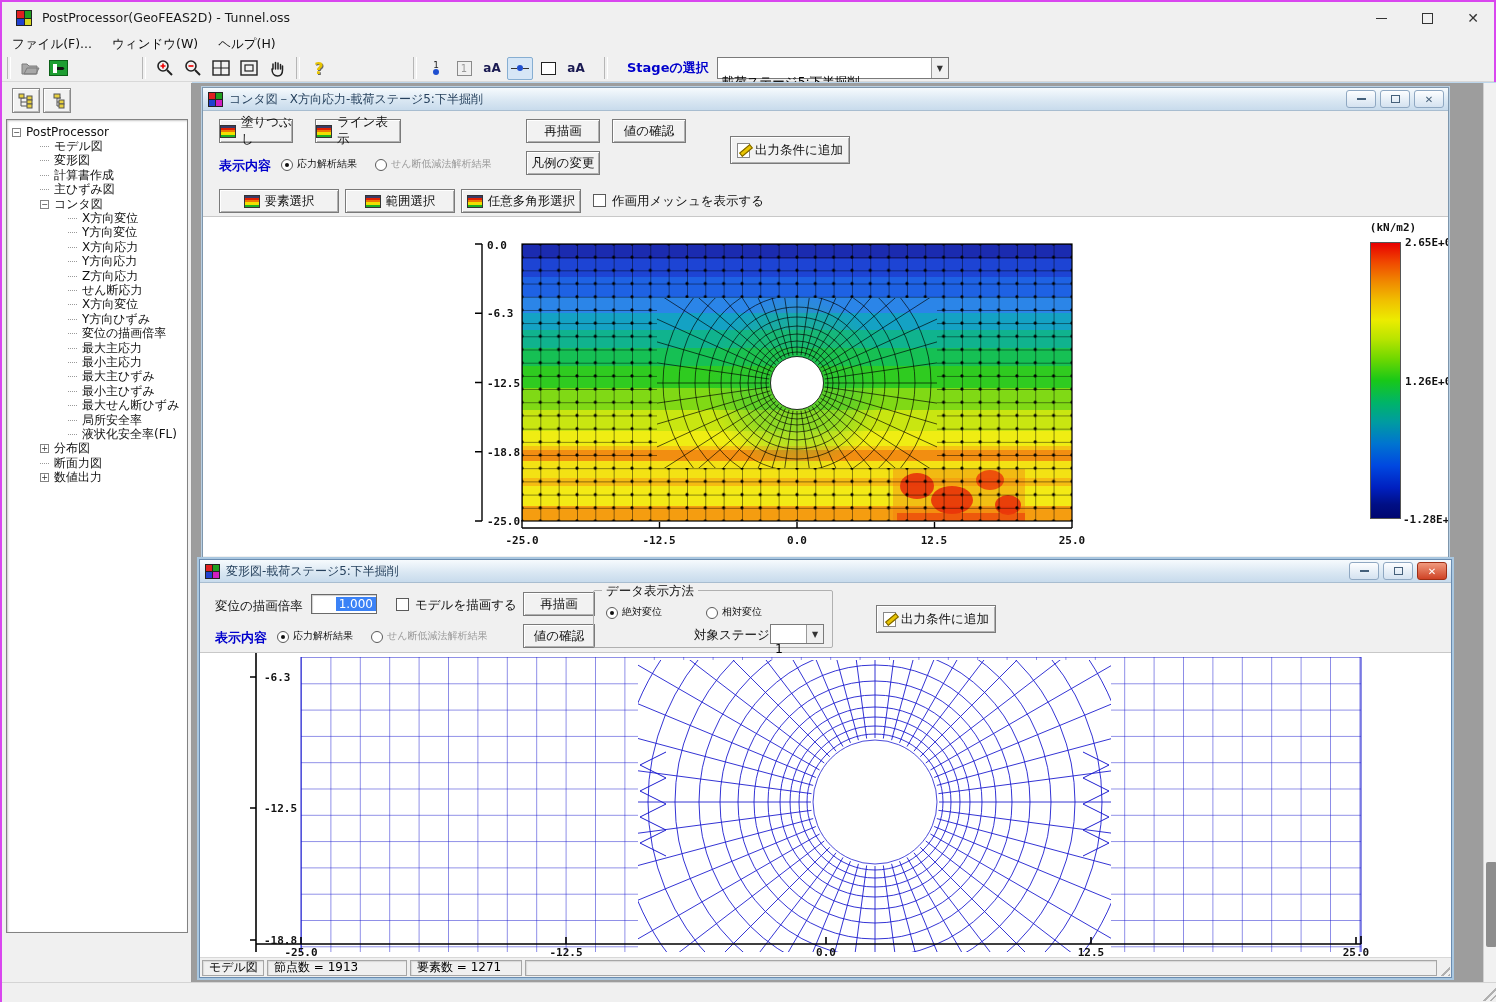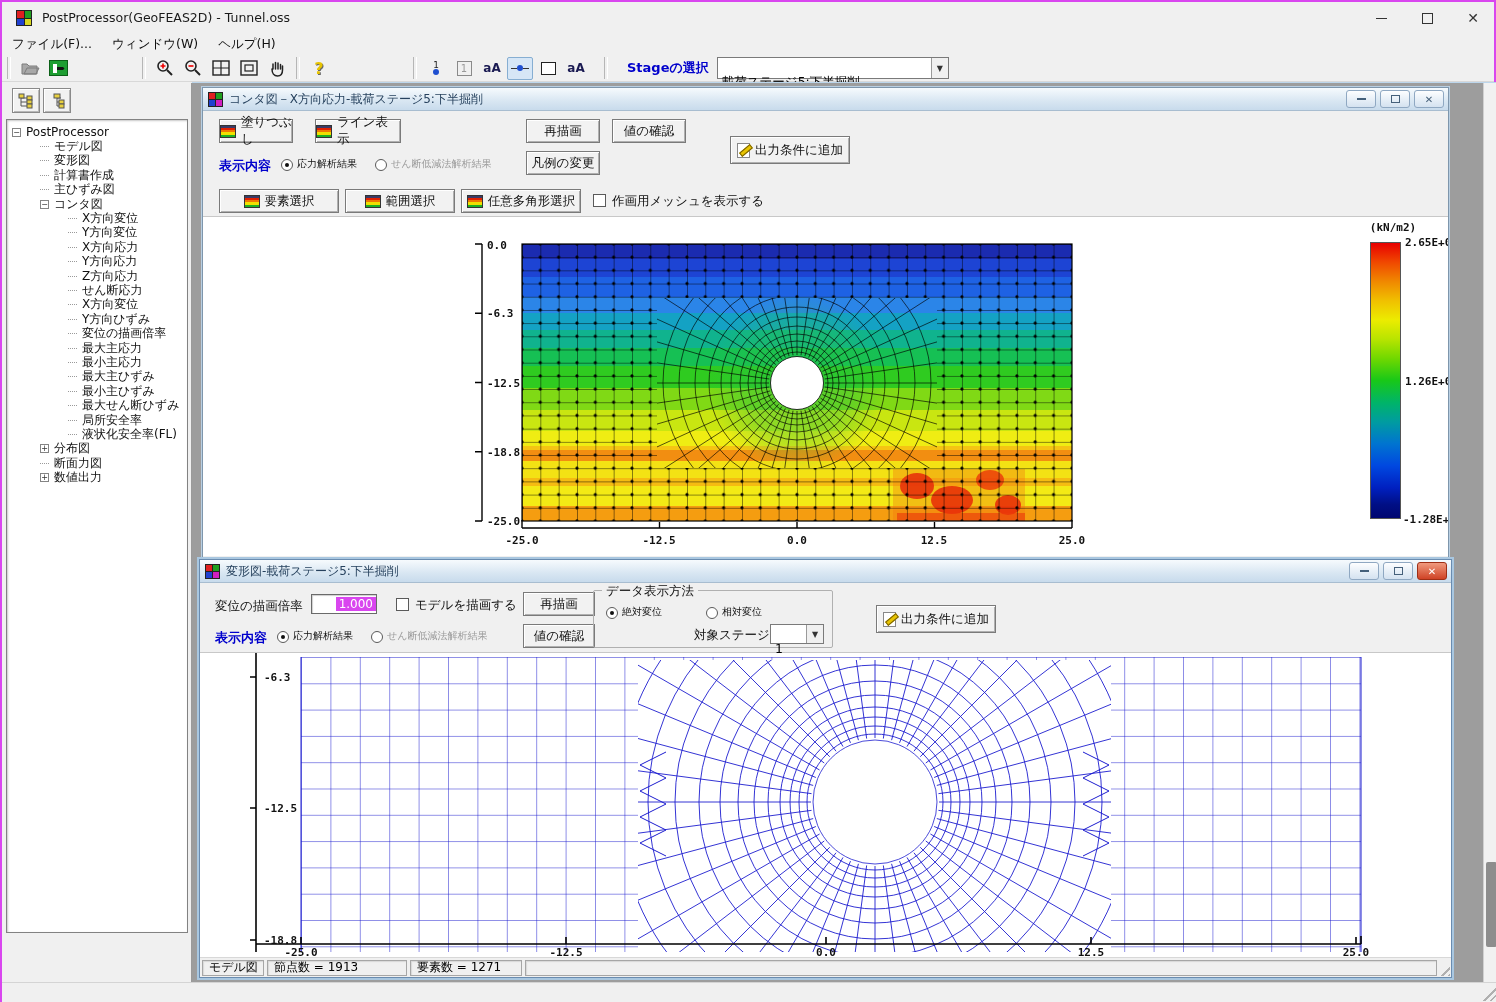--- a/index.html
+++ b/index.html
@@ -75,21 +75,21 @@
   .npicon { position:relative; width:13px; height:15px; background:#fff; border:1px solid #888; flex:none; }
   .npicon::after { content:""; position:absolute; left:1px; top:4px; width:12px; height:3px; background:#e8c400; border:1px solid #7a6200; transform:rotate(-40deg); }
   .bluelabel { position:absolute; font-size:13px; font-weight:bold; color:#0000cc; }
   .radio { position:absolute; width:12px; height:12px; border:1px solid #5a5a5a; border-radius:50%; background:#fff; }
   .radio.sel::after { content:""; position:absolute; left:3px; top:3px; width:4px; height:4px; border-radius:50%; background:#111; }
   .rlabel { position:absolute; font-size:10px; color:#111; white-space:nowrap; }
   .rlabel.dis { color:#9a9a9a; }
   .checkbox { position:absolute; width:13px; height:13px; background:#fff; border:1px solid #5a5a5a; }
   .clabel { position:absolute; font-size:12.5px; color:#111; white-space:nowrap; }
   .inputbox { position:absolute; background:#fff; border:1px solid #6a6a6a; box-shadow:inset 1px 1px 1px #cfcfcf; display:flex; align-items:center; justify-content:flex-end; }
-  .inputbox .selval { background:#d946ef; color:#fff; font-size:12px; padding:0 3px; }
+  .inputbox .selval { background:#3b82f6; color:#fff; font-size:12px; padding:0 3px; }
   .groupbox { position:absolute; border:1px solid #b0b0b0; border-radius:2px; }
   .gtitle { position:absolute; top:-8px; left:8px; background:#f0f0f0; padding:0 4px; font-size:12.5px; color:#111; }
   .cw-status { position:absolute; left:0; bottom:0; width:100%; height:20px; background:#f0f0f0; border-top:1px solid #d8d8d8; display:flex; align-items:center; padding-left:2px; gap:3px; font-size:12px; }
   .spanel { height:16px; border:1px solid #a6a6a6; box-shadow:inset 1px 1px 1px #d8d8d8; background:#f0f0f0; display:flex; align-items:center; padding:0 6px; white-space:nowrap; }
   .grip { position:absolute; right:1px; bottom:1px; width:13px; height:13px; background:repeating-linear-gradient(135deg, transparent 0 3px, #b0b0b0 3px 4.5px); clip-path:polygon(100% 0,100% 100%,0 100%); }
 
   .legendbar { position:absolute; border:1px solid #555; }
   .leglabel { position:absolute; font-family:"DejaVu Sans Mono",monospace; font-size:11px; font-weight:bold; color:#111; white-space:nowrap; }
   svg text { font-family:"DejaVu Sans Mono",monospace; font-size:11px; font-weight:bold; fill:#111; }
 

